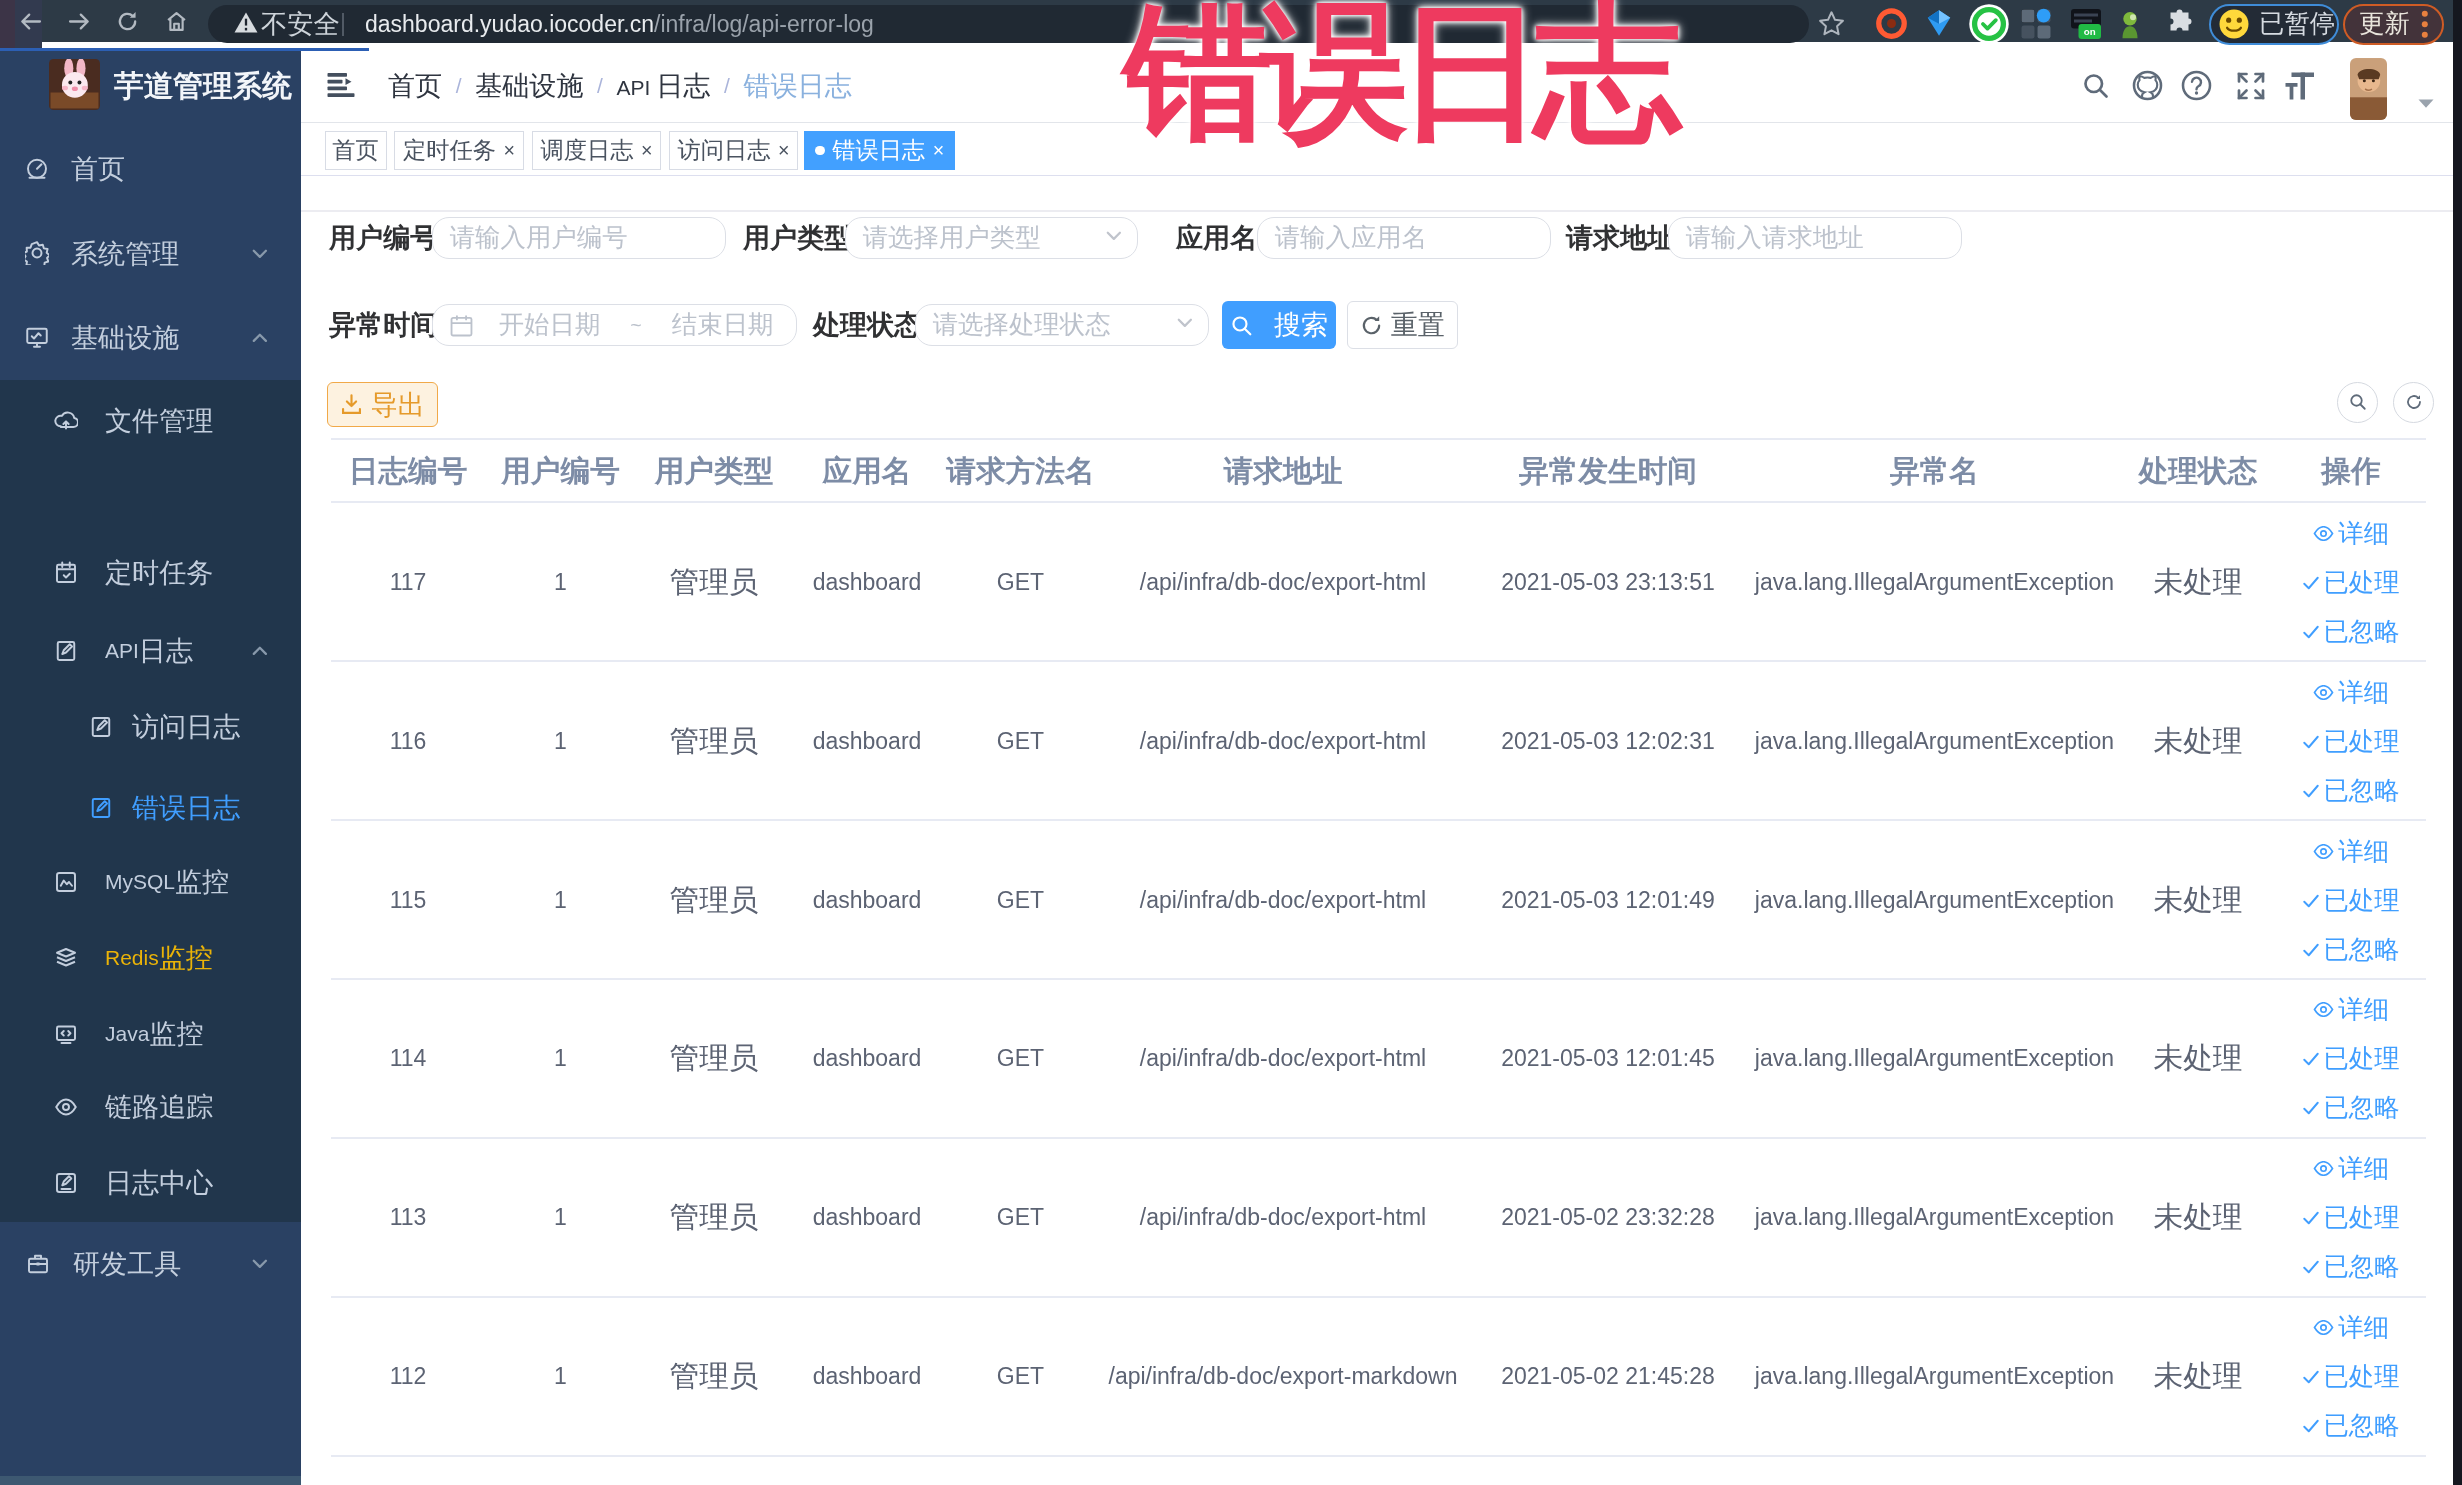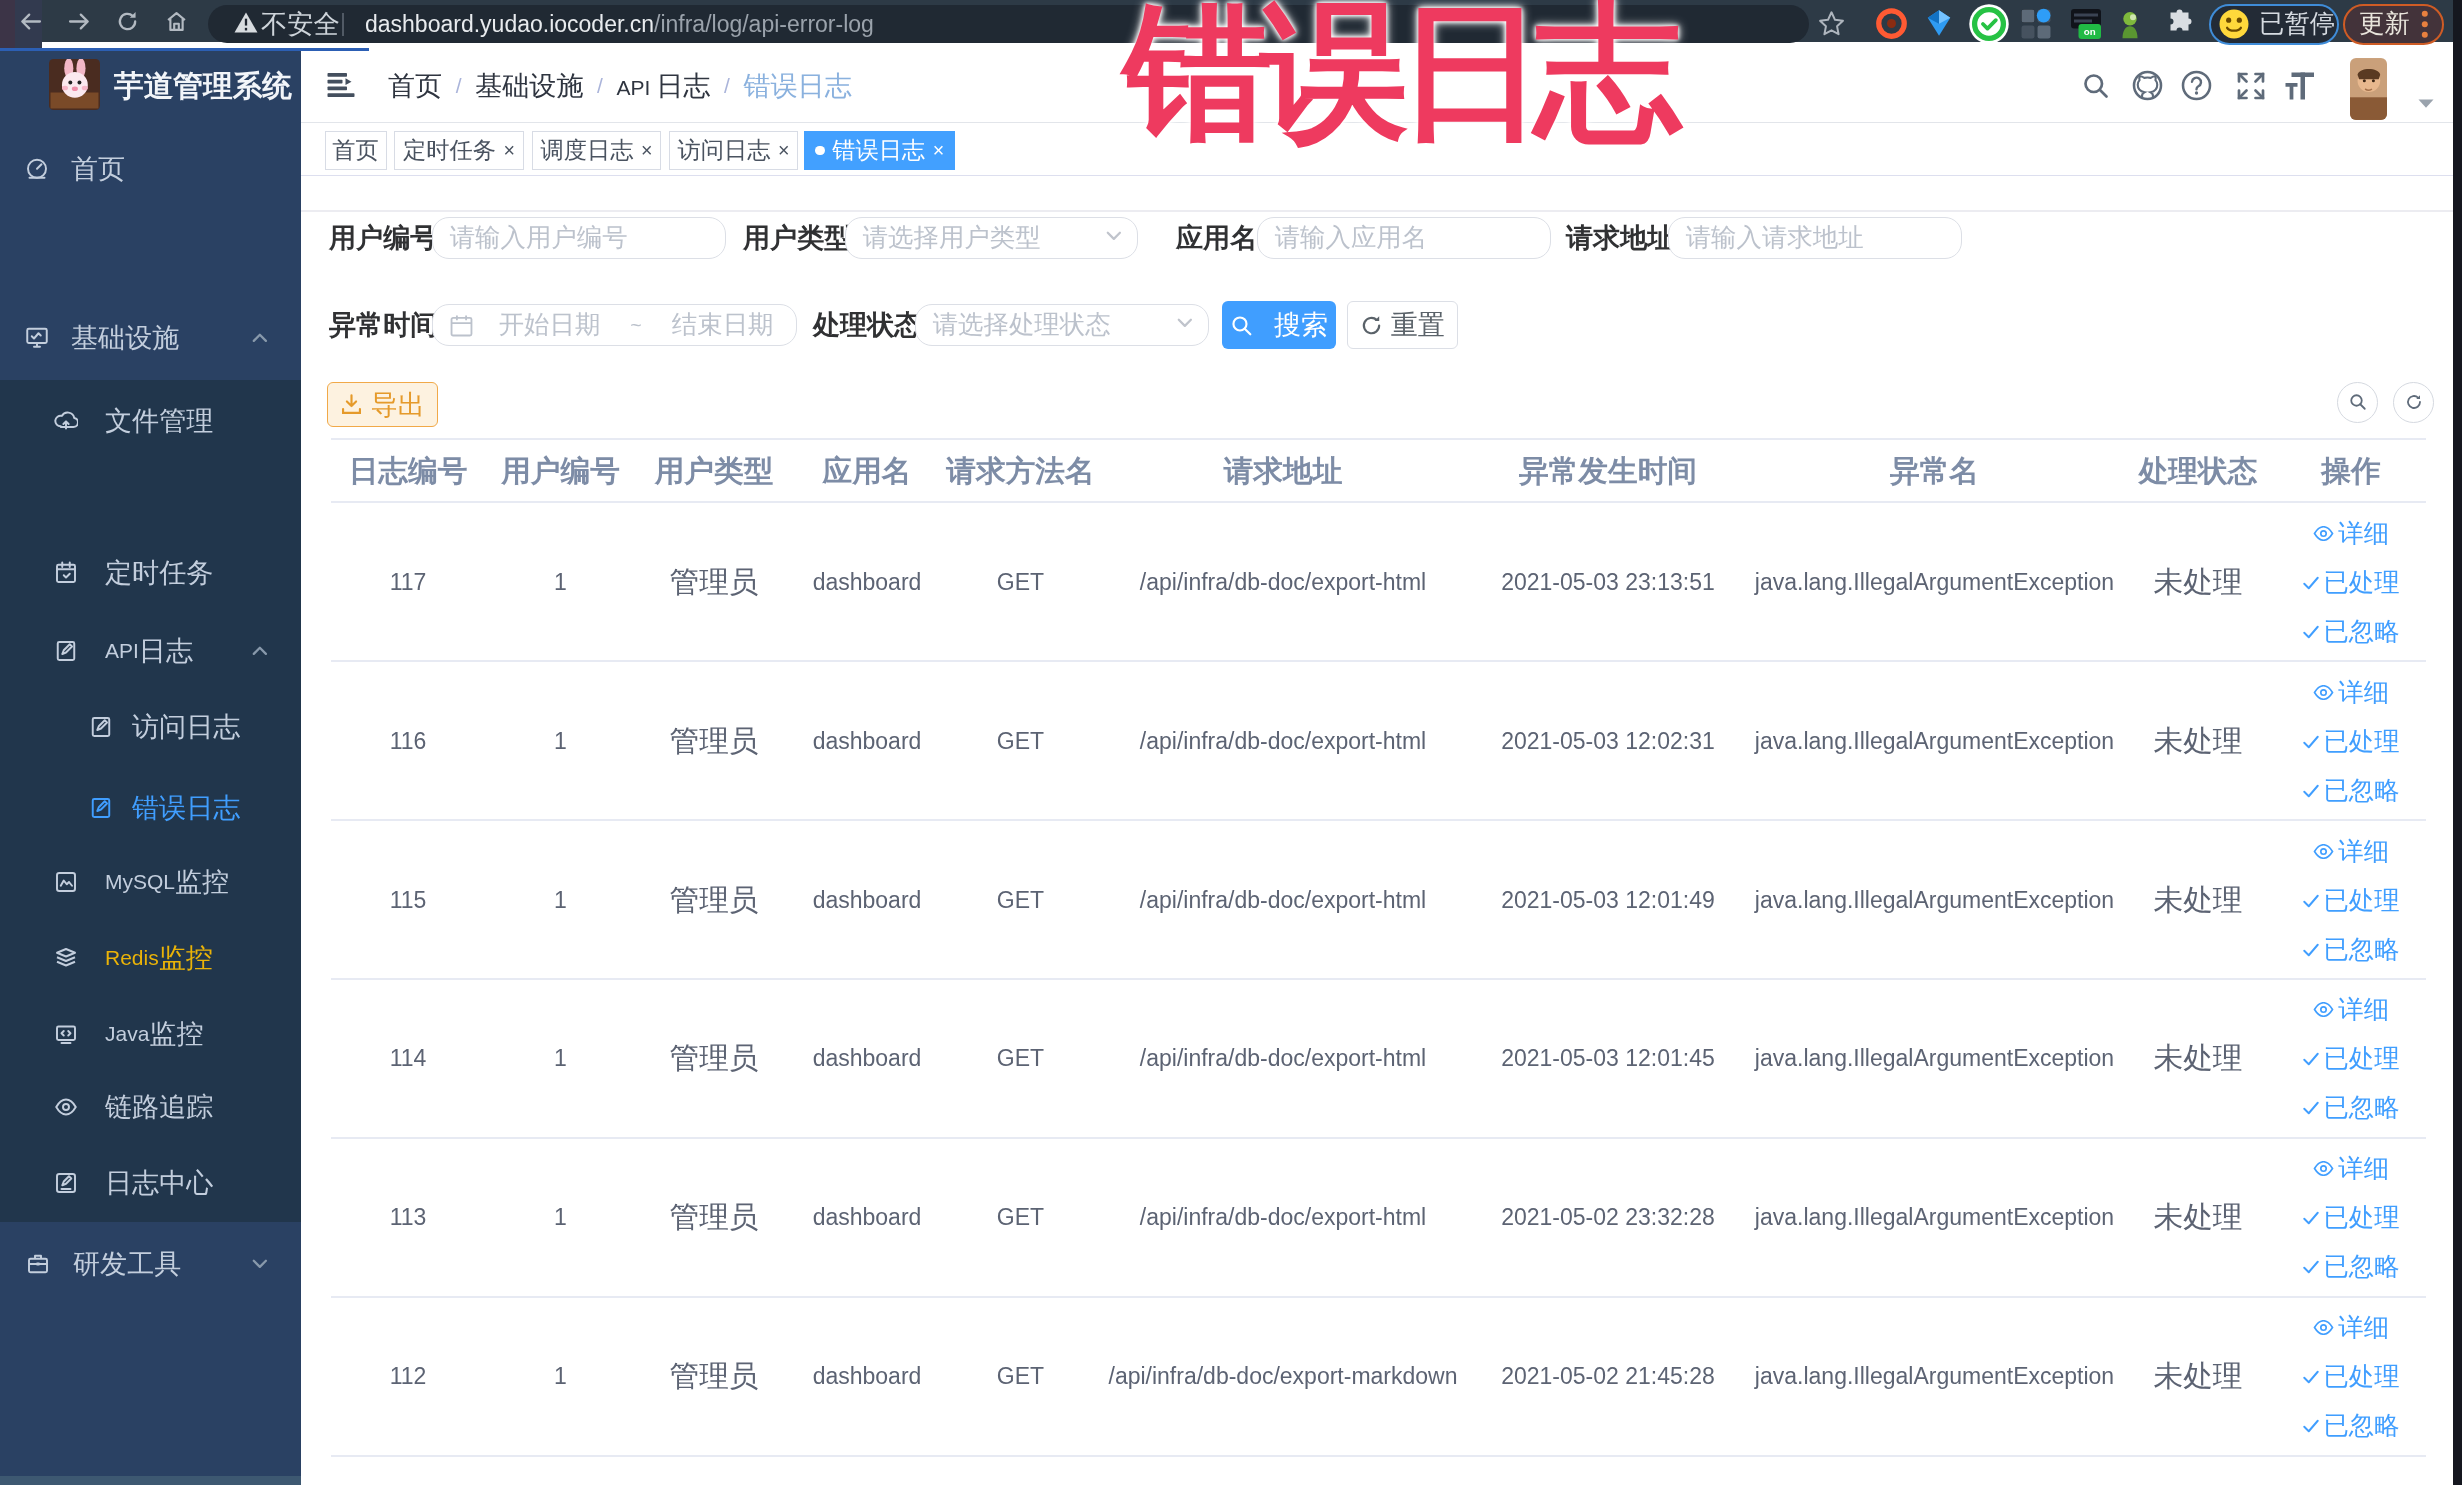--- a/index.html
+++ b/index.html
@@ -156,20 +156,34 @@
         <svg style="" width="24" height="24" viewBox="0 0 32 32" xmlns="http://www.w3.org/2000/svg">
           <circle cx="16" cy="17" r="12" stroke="#c3cedd" stroke-width="2.6" fill="none"></circle>
           <path d="M16 17l6-6" stroke="#c3cedd" stroke-width="2.6" fill="none" stroke-linecap="round"></path>
           <path d="M6 29h20" stroke="#c3cedd" stroke-width="2.6" fill="none" stroke-linecap="round"></path>
         </svg>
       </span>
       <span class="tx flexc" style="left:71px;height:85px">
         <span class="c">首页</span>
       </span>
     </div>
+<div class="mi" style="top:163px;height:85px">
+      <span class="ic" style="left:22px;top:27px">
+        <svg style="" width="24" height="24" viewBox="0 0 32 32" xmlns="http://www.w3.org/2000/svg">
+          <circle cx="16" cy="16" r="6" stroke="#c3cedd" stroke-width="2.6" fill="none"></circle>
+          <path d="M16 1.5l2.7 4.4 5-1 1.4 4.9 5 .9-1.2 5 4 3.3-3.5 3.6 1.7 4.8-4.9 1.4-.5 5.1-5-.6-2.7 4.3-4.1-3-4.6 2.2-2.3-4.6-5.1.1.7-5-4.4-2.5 2.6-4.4-2.9-4.2 4.6-2.2-.3-5.1h5.1l1.7-4.8z" stroke="#c3cedd" stroke-width="2.6" fill="none" stroke-linejoin="round"></path>
+        </svg>
+      </span>
+      <span class="tx flexc" style="left:71px;height:85px">
+        <span class="c">系统管理</span>
+      </span>
+      <span class="ch" style="top:33px"><svg style="" width="19.7" height="19.7" viewBox="0 0 26 26" xmlns="http://www.w3.org/2000/svg">
+          <path d="M5 9l8 8 8-8" stroke="#8899ab" stroke-width="3" fill="none" stroke-linecap="round" stroke-linejoin="round"></path>
+        </svg></span>
+    </div>
 <div class="mi" style="top:247px;height:85px">
       <span class="ic" style="left:22px;top:27px">
         <svg style="" width="24" height="24" viewBox="0 0 32 32" xmlns="http://www.w3.org/2000/svg">
           <rect x="3" y="5" width="26" height="19" rx="2" stroke="#c3cedd" stroke-width="2.6" fill="none"></rect>
           <path d="M12 29h8M16 24v5M9 15l3 3 6-7 3 3" stroke="#c3cedd" stroke-width="2.6" fill="none" stroke-linecap="round" stroke-linejoin="round"></path>
         </svg>
       </span>
       <span class="tx flexc" style="left:71px;height:85px">
         <span class="c">基础设施</span>
       </span>

